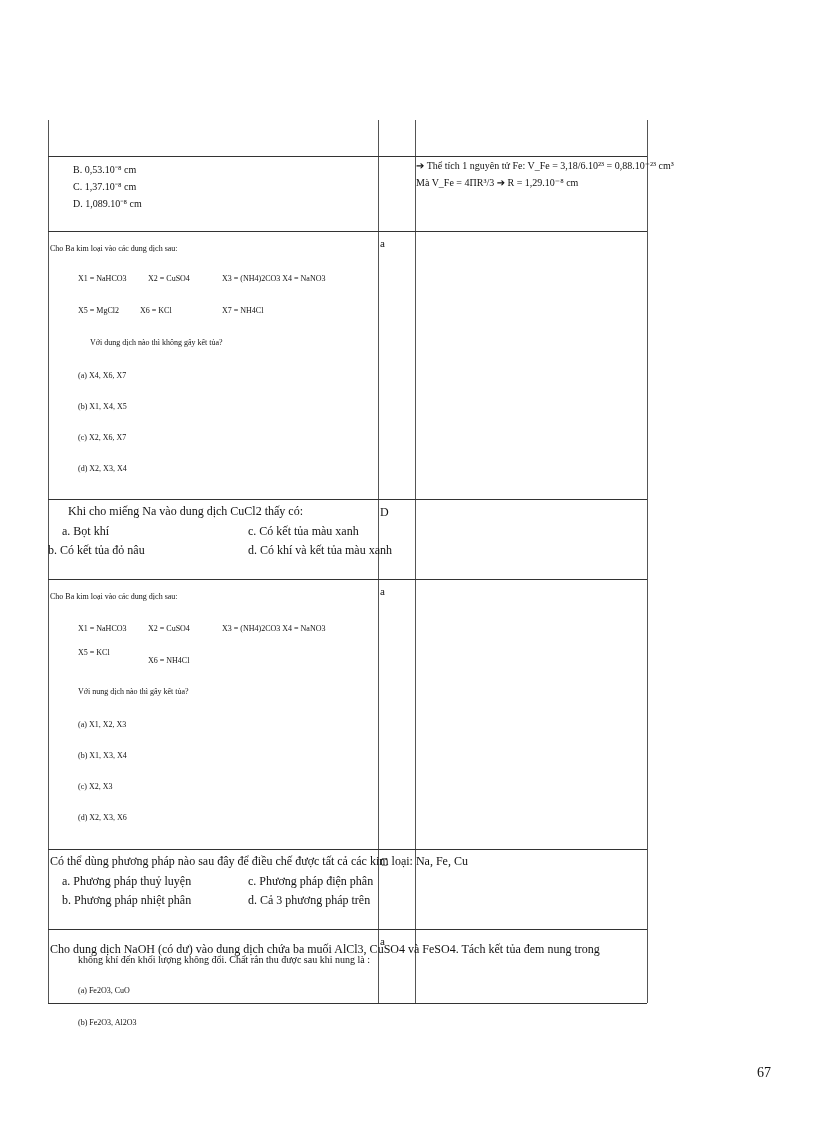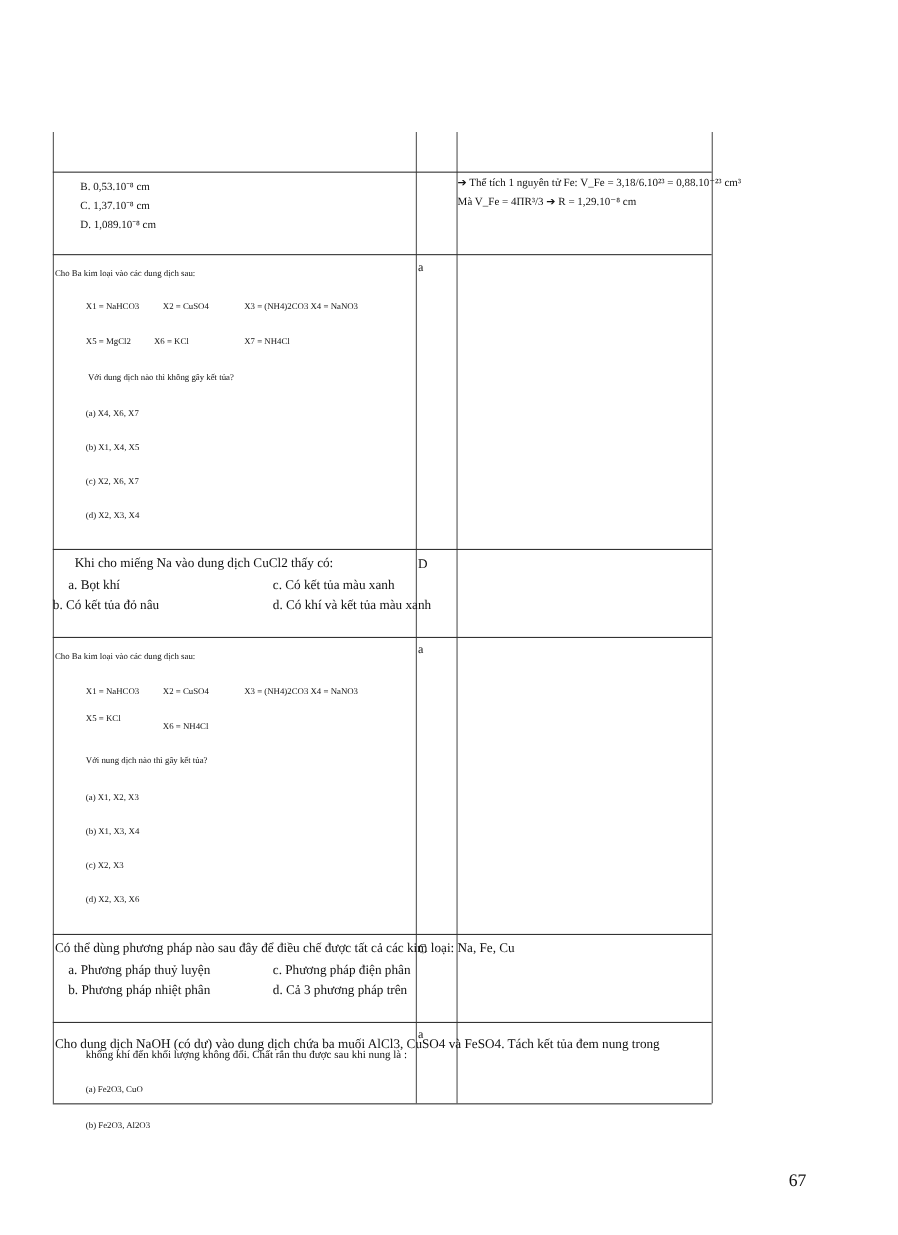--- a/index.html
+++ b/index.html
@@ -7,21 +7,21 @@
   .row { position:absolute; left:48px; width:599px; border-top:1px solid #333; box-sizing:border-box;margin-top:36px; }
   .vline { position:absolute; top:120px; width:0; border-left:1px solid #555; height:883px; }
   .bottom { position:absolute; left:48px; width:599px; top:1003px; border-top:1px solid #333; }
   .c1 { position:absolute; left:0; width:330px; }
   .c2 { position:absolute; left:332px; width:35px; font-size:11px; }
   .c3 { position:absolute; left:368px; width:230px; font-size:10px; }
   .small { font-size:8px; line-height:1.2; }
   .mid { font-size:10px; }
   .big { font-size:12px; line-height:1.35; }
   .line { white-space:nowrap; position:absolute; }
-  .pagenum { position:absolute; left:717px; top:1065px; font-size:16px; }
+  .pagenum { position:absolute; left:757px; top:1065px; font-size:14px; }
 </style>
 </head>
 <body>
 
 <div>
   <div class="vline" style="left:48px"></div>
   <div class="vline" style="left:378px"></div>
   <div class="vline" style="left:415px"></div>
   <div class="vline" style="left:647px"></div>
 
@@ -39,21 +39,21 @@
 
   <div class="row" style="top:195px;height:268px">
     <div class="c1 small">
       <div class="line" style="left:2px;top:12px">Cho Ba kim loại vào các dung dịch sau:</div>
       <div class="line" style="left:30px;top:42px">X1 = NaHCO3</div>
       <div class="line" style="left:100px;top:42px">X2 = CuSO4</div>
       <div class="line" style="left:174px;top:42px">X3 = (NH4)2CO3 X4 = NaNO3</div>
       <div class="line" style="left:30px;top:74px">X5 = MgCl2</div>
       <div class="line" style="left:92px;top:74px">X6 = KCl</div>
       <div class="line" style="left:174px;top:74px">X7 = NH4Cl</div>
-      <div class="line" style="left:32px;top:106px">Với dung dịch nào thì không gây kết tủa?</div>
+      <div class="line" style="left:42px;top:106px">Với dung dịch nào thì không gây kết tủa?</div>
       <div class="line" style="left:30px;top:139px">(a) X4, X6, X7</div>
       <div class="line" style="left:30px;top:170px">(b) X1, X4, X5</div>
       <div class="line" style="left:30px;top:201px">(c) X2, X6, X7</div>
       <div class="line" style="left:30px;top:232px">(d) X2, X3, X4</div>
     </div>
     <div class="c2">
         <div class="line" style="left:0;top:5px">a</div>
       </div>
   </div>
 

